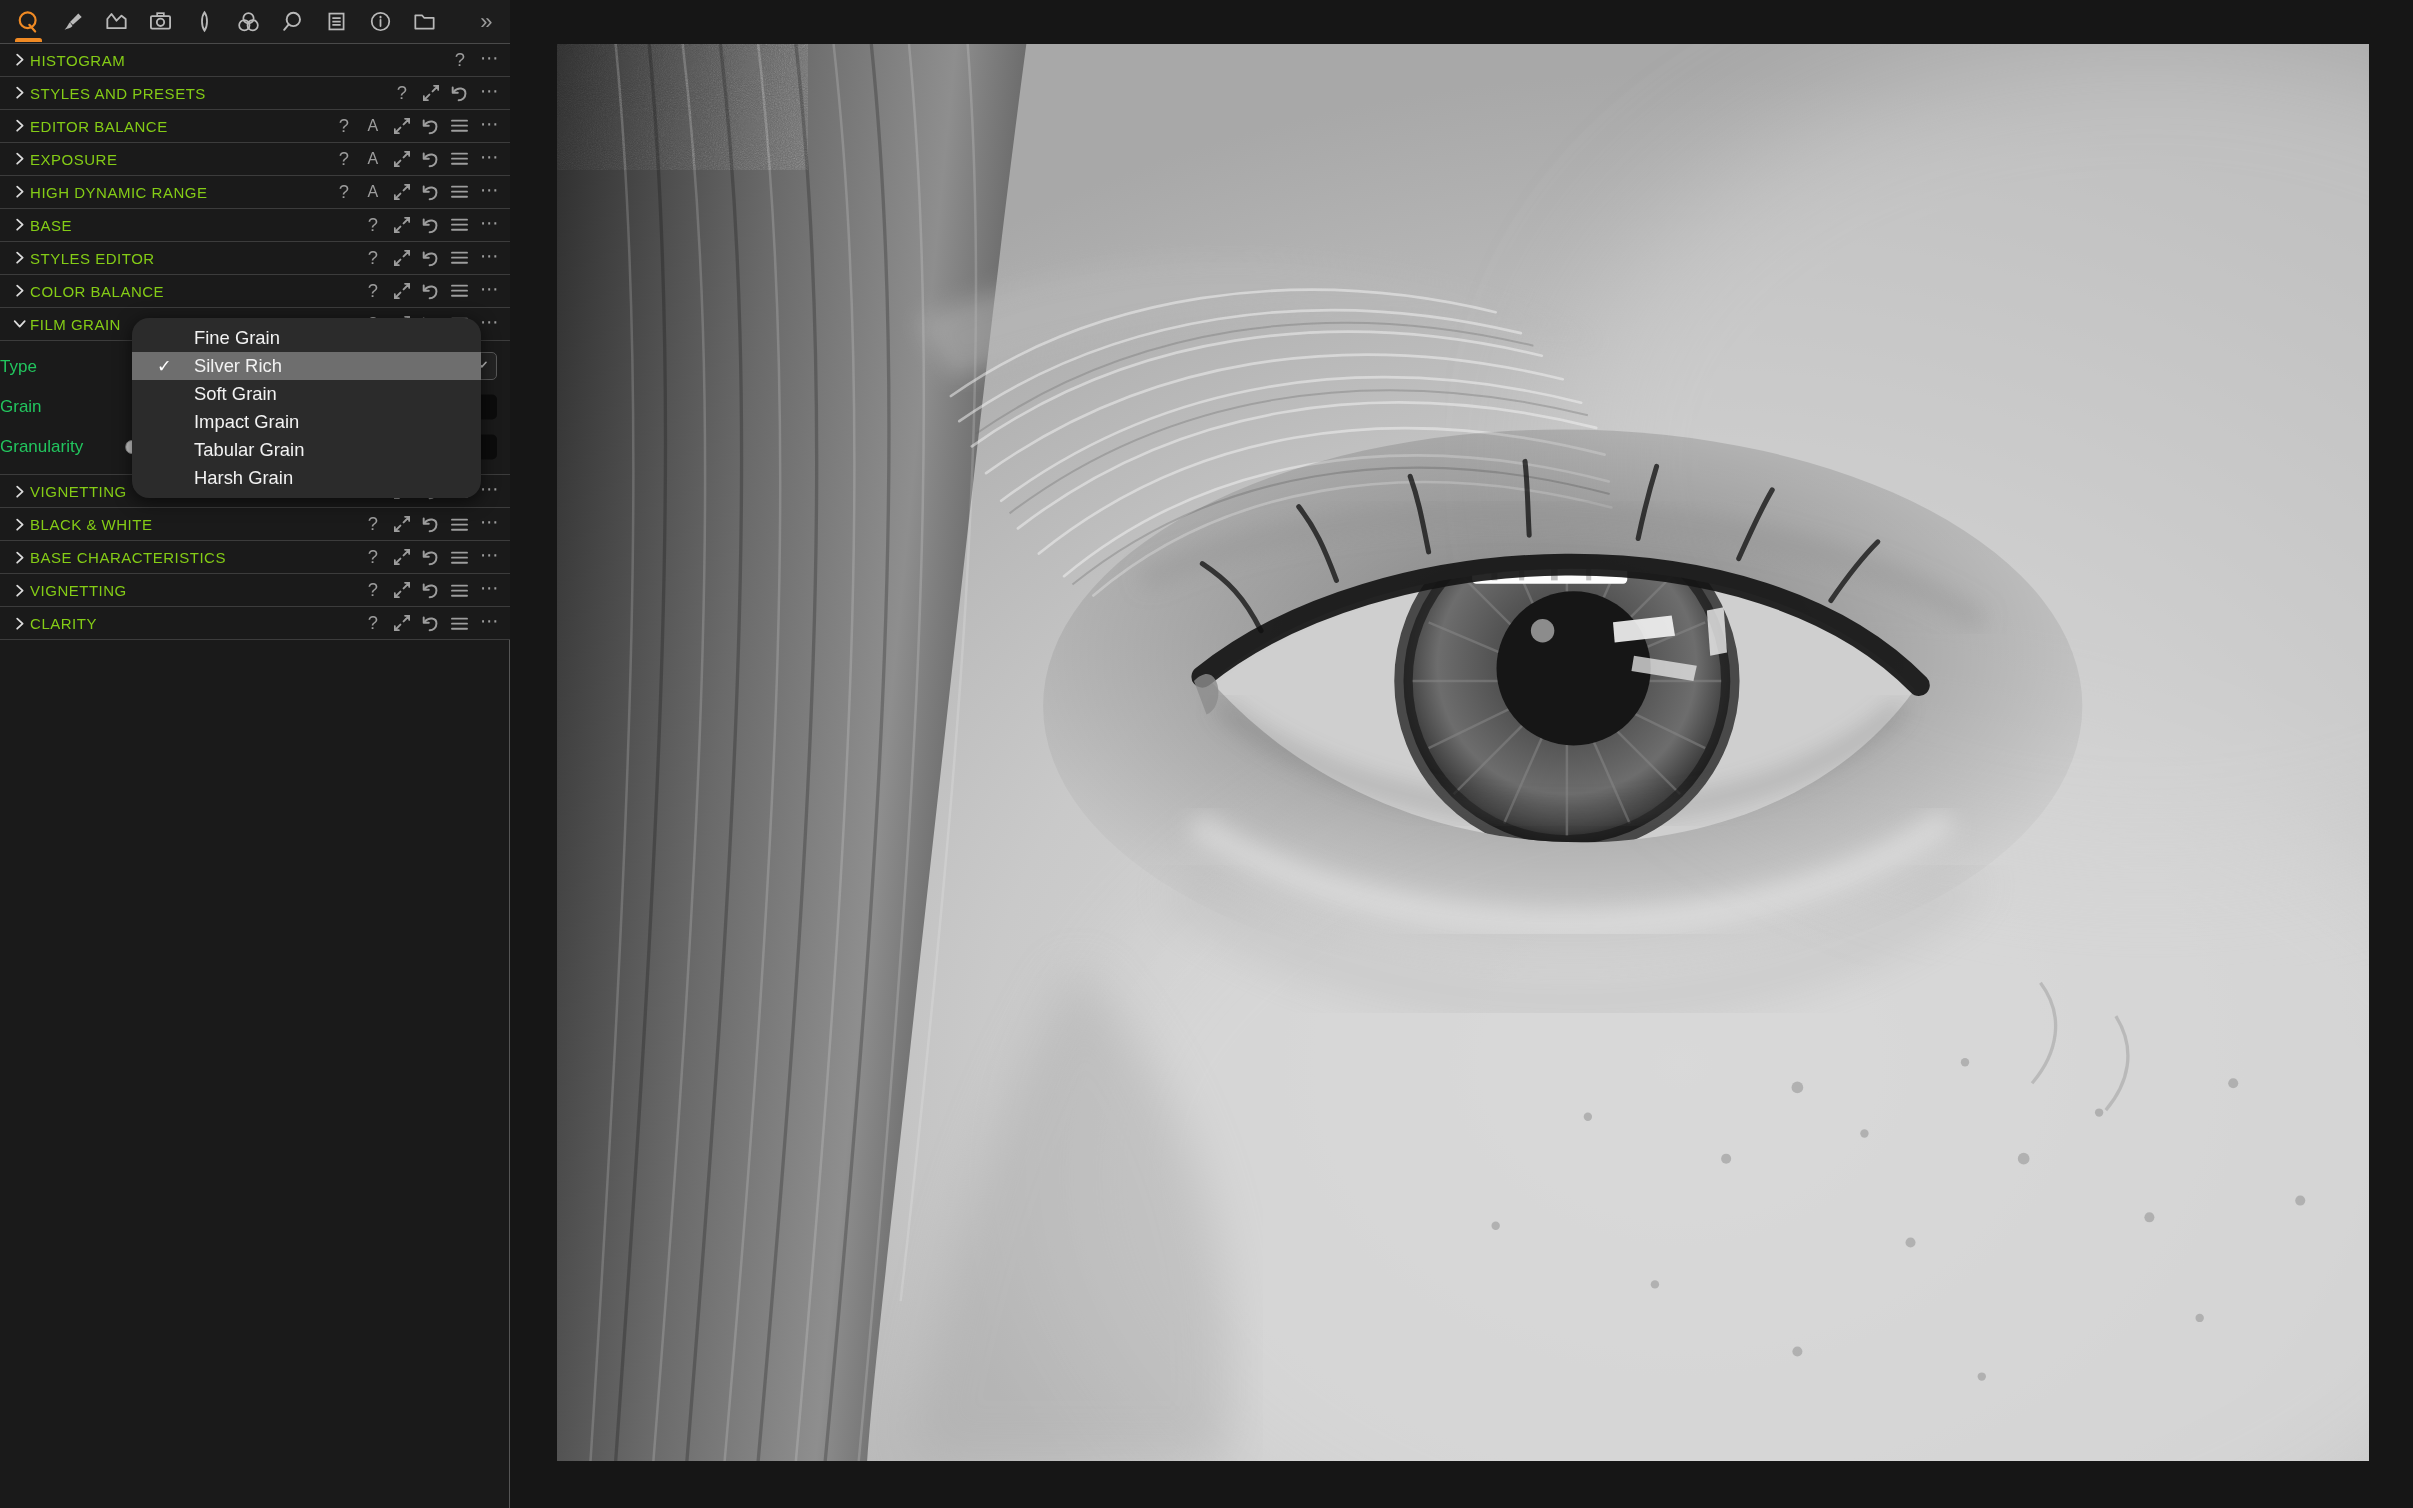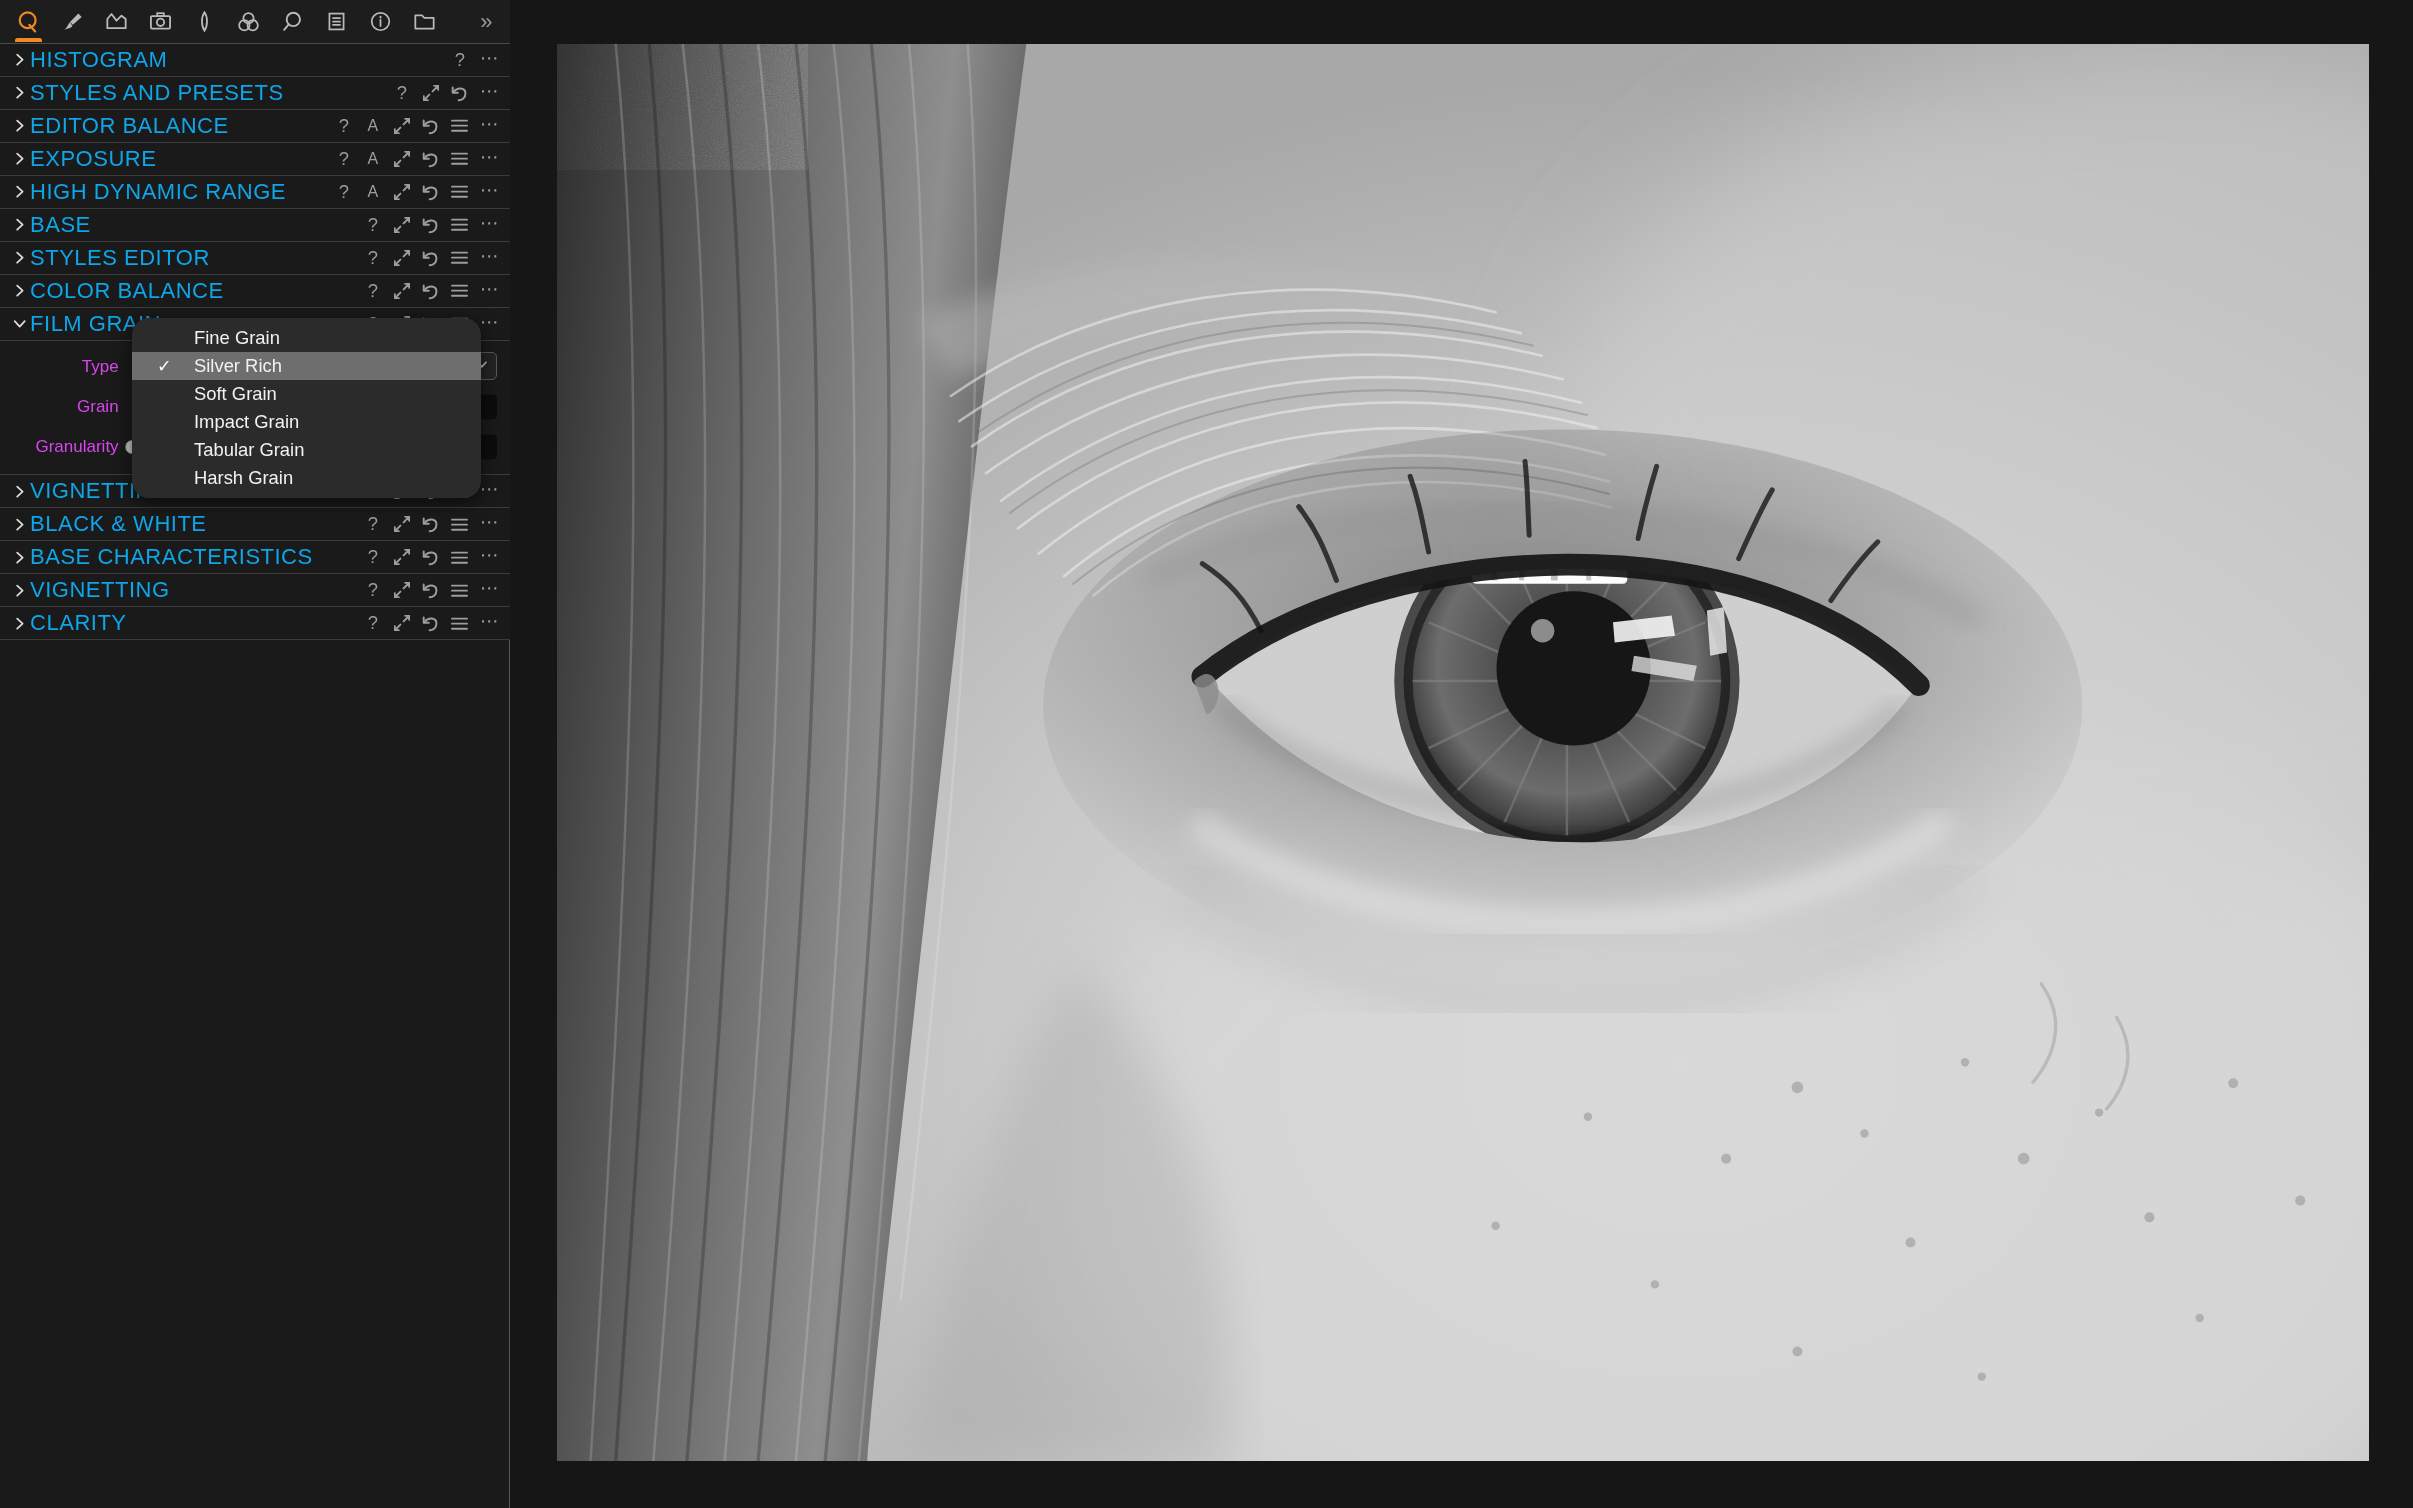--- a/index.html
+++ b/index.html
@@ -54,23 +54,23 @@
     background:#1a1a1a;
     padding-left:10px;
   }
   .chev {
     width:18.4px; flex:0 0 18.4px;
     display:flex; align-items:center; justify-content:center;
     color:#dcdcdc;
   }
   .panel-title {
     flex:1;
-    font-size:22px;
+    font-size:15px;
     letter-spacing:0.5px;
-    color:#0ea5e9;
+    color:#84cc16;
     white-space:nowrap;
     padding-left:1.7px;
   }
   .row-icons {
     display:flex; align-items:center; gap:0px;
     padding-right:6.7px;
   }
   .ricon {
     width:29px; height:33px;
     display:flex; align-items:center; justify-content:center;
@@ -78,22 +78,22 @@
     font-size:17px;
   }
   .ricon.q { font-size:18.4px; }
   .ricon.a { font-size:16px; }
   .ricon.dots { font-size:18.4px; letter-spacing:-0.8px; color:#9d9d9d; padding-bottom:5px;}
 
   
   .fg-body { position:relative; background:#1a1a1a; border-bottom:0.8px solid #3c3c3c; padding:5.9px 0 7.5px 0;}
   .fg-row { position:relative; height:40px; display:flex; align-items:center; }
   .fg-label {
-    width:127px; flex:0 0 127px; text-align:right; padding-right:8.4px;
-    font-size:17px; color:#d946ef;
+    width:127px; flex:0 0 127px; text-align:left; padding-right:8.4px;
+    font-size:17px; color:#22c55e;
   }
   .fg-ctrl { flex:1; position:relative; height:40px; padding-right:13.4px; }
   .fg-select {
     position:absolute; left:5px; right:13.4px; top:5px; height:28.5px;
     border:0.8px solid #585858; border-radius:5px; background:#242424;
   }
   .fg-select .caret {
     position:absolute; right:8.4px; top:50%; transform:translateY(-50%);
     color:#bdbdbd;
   }

